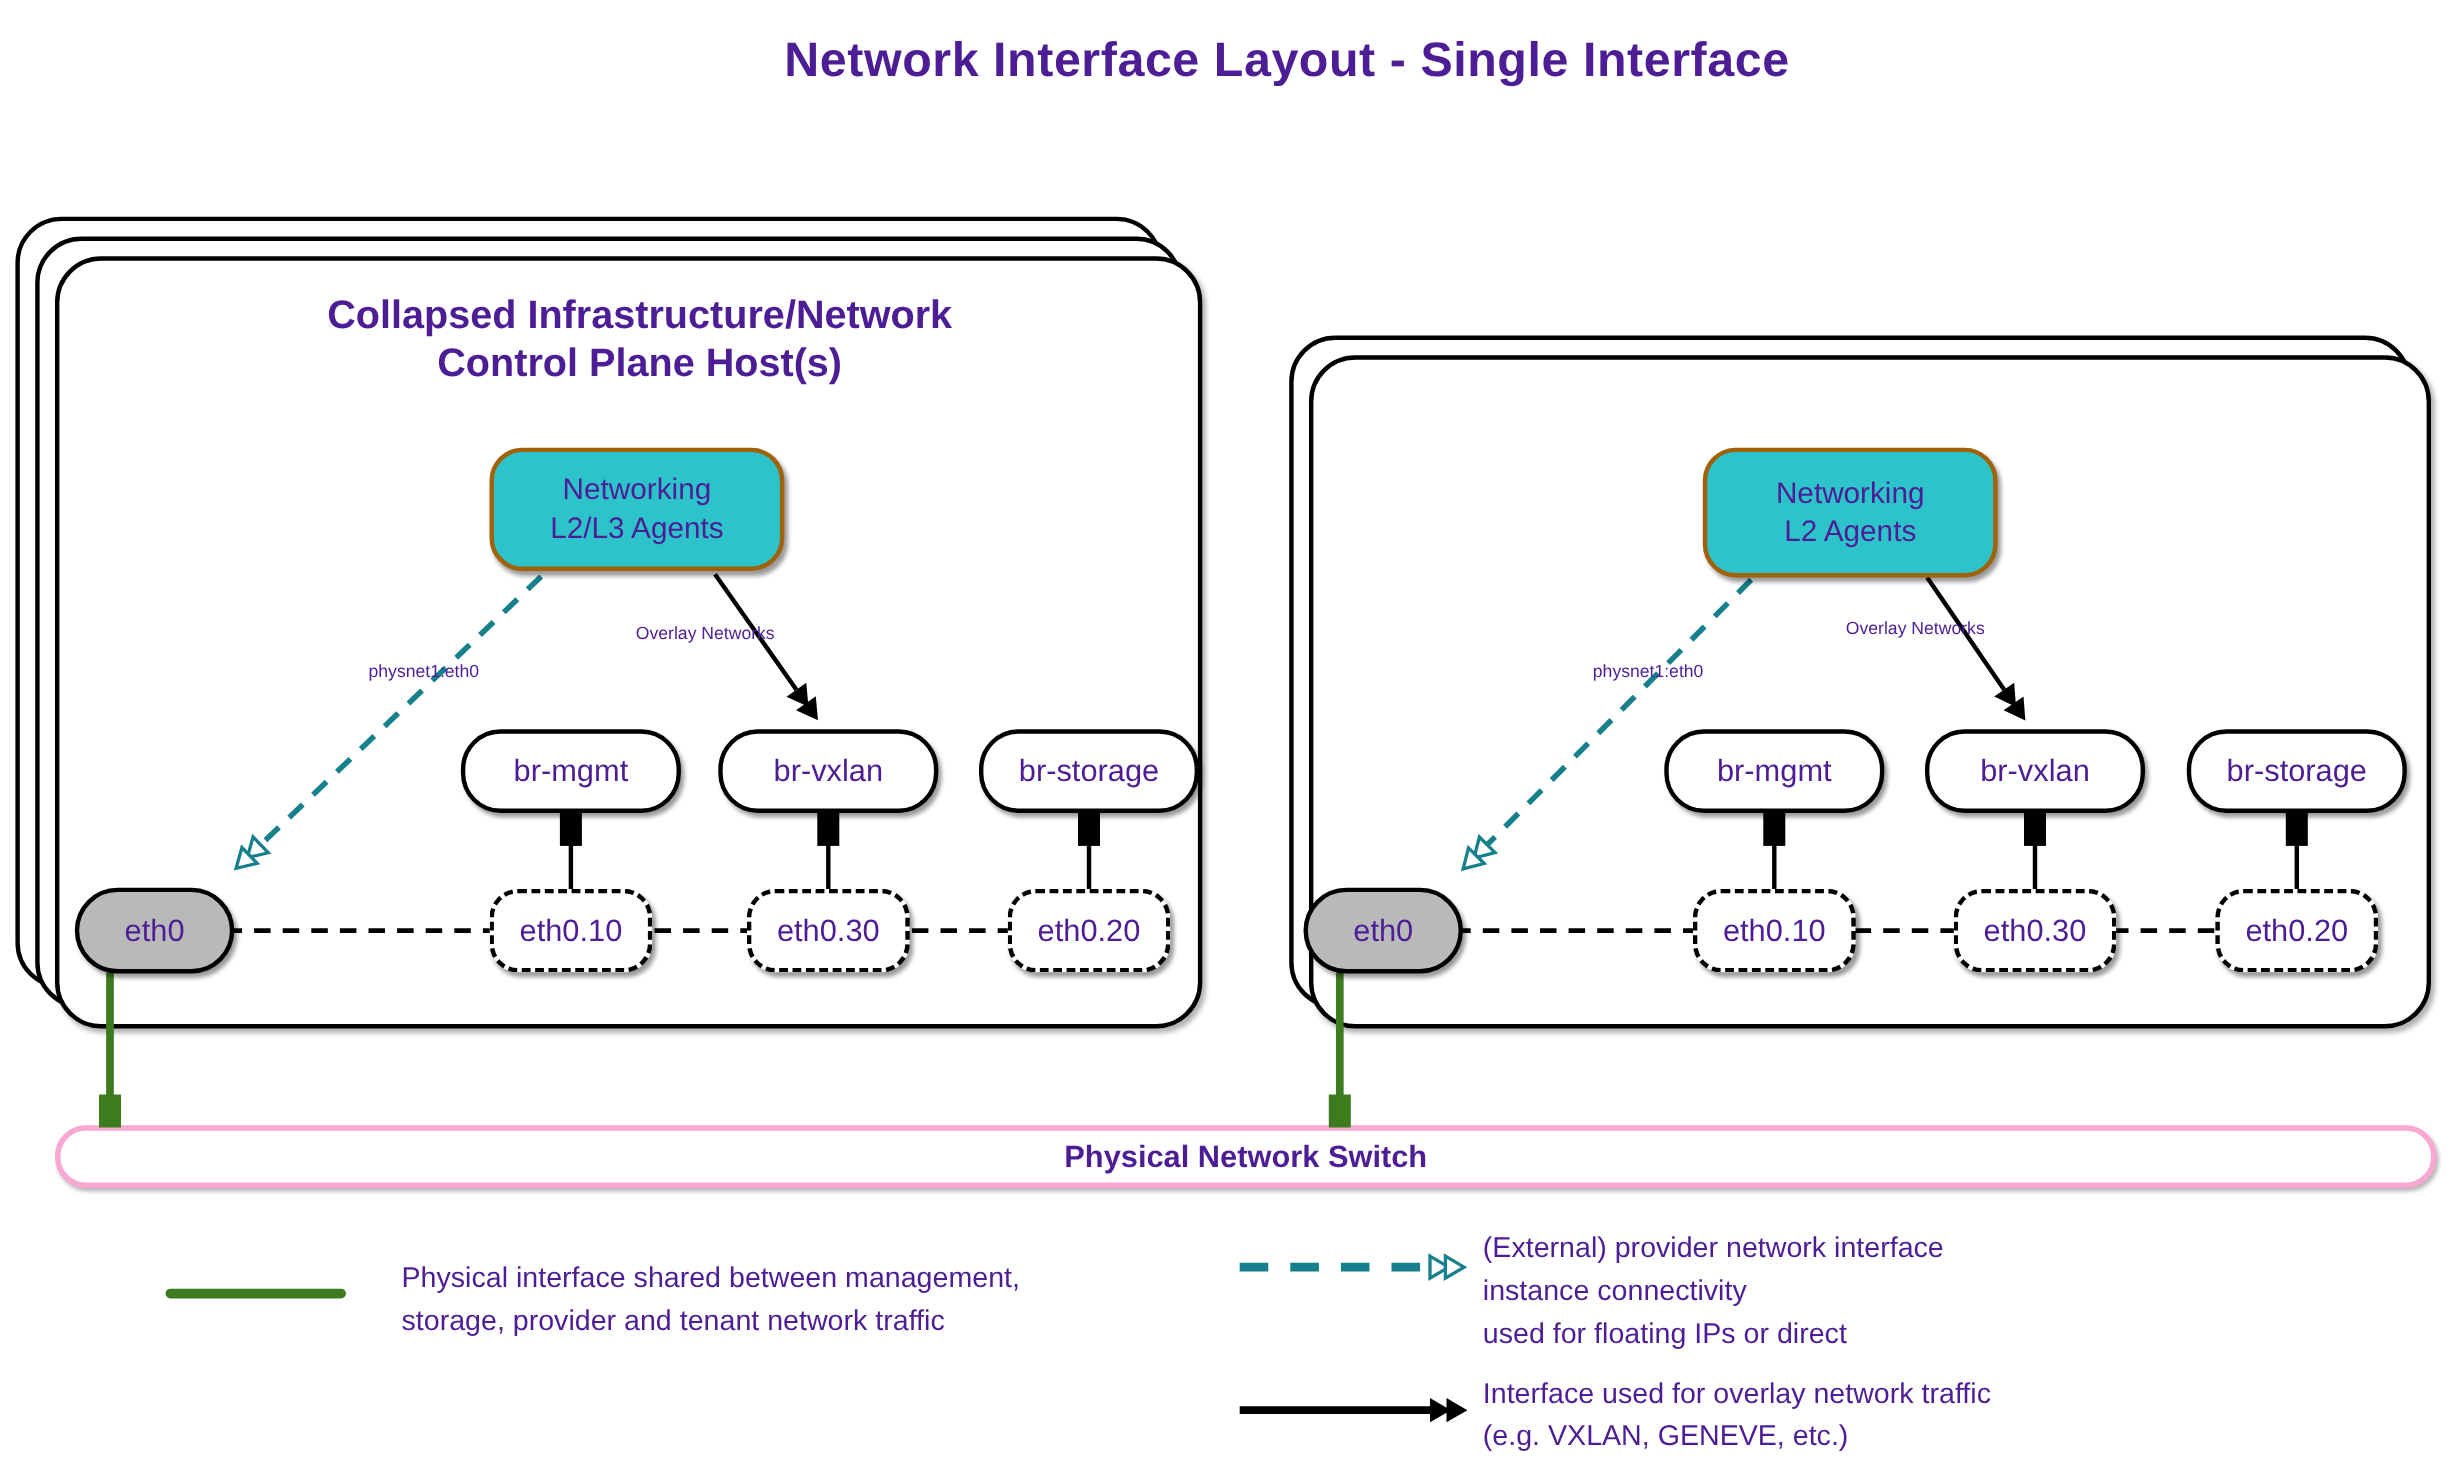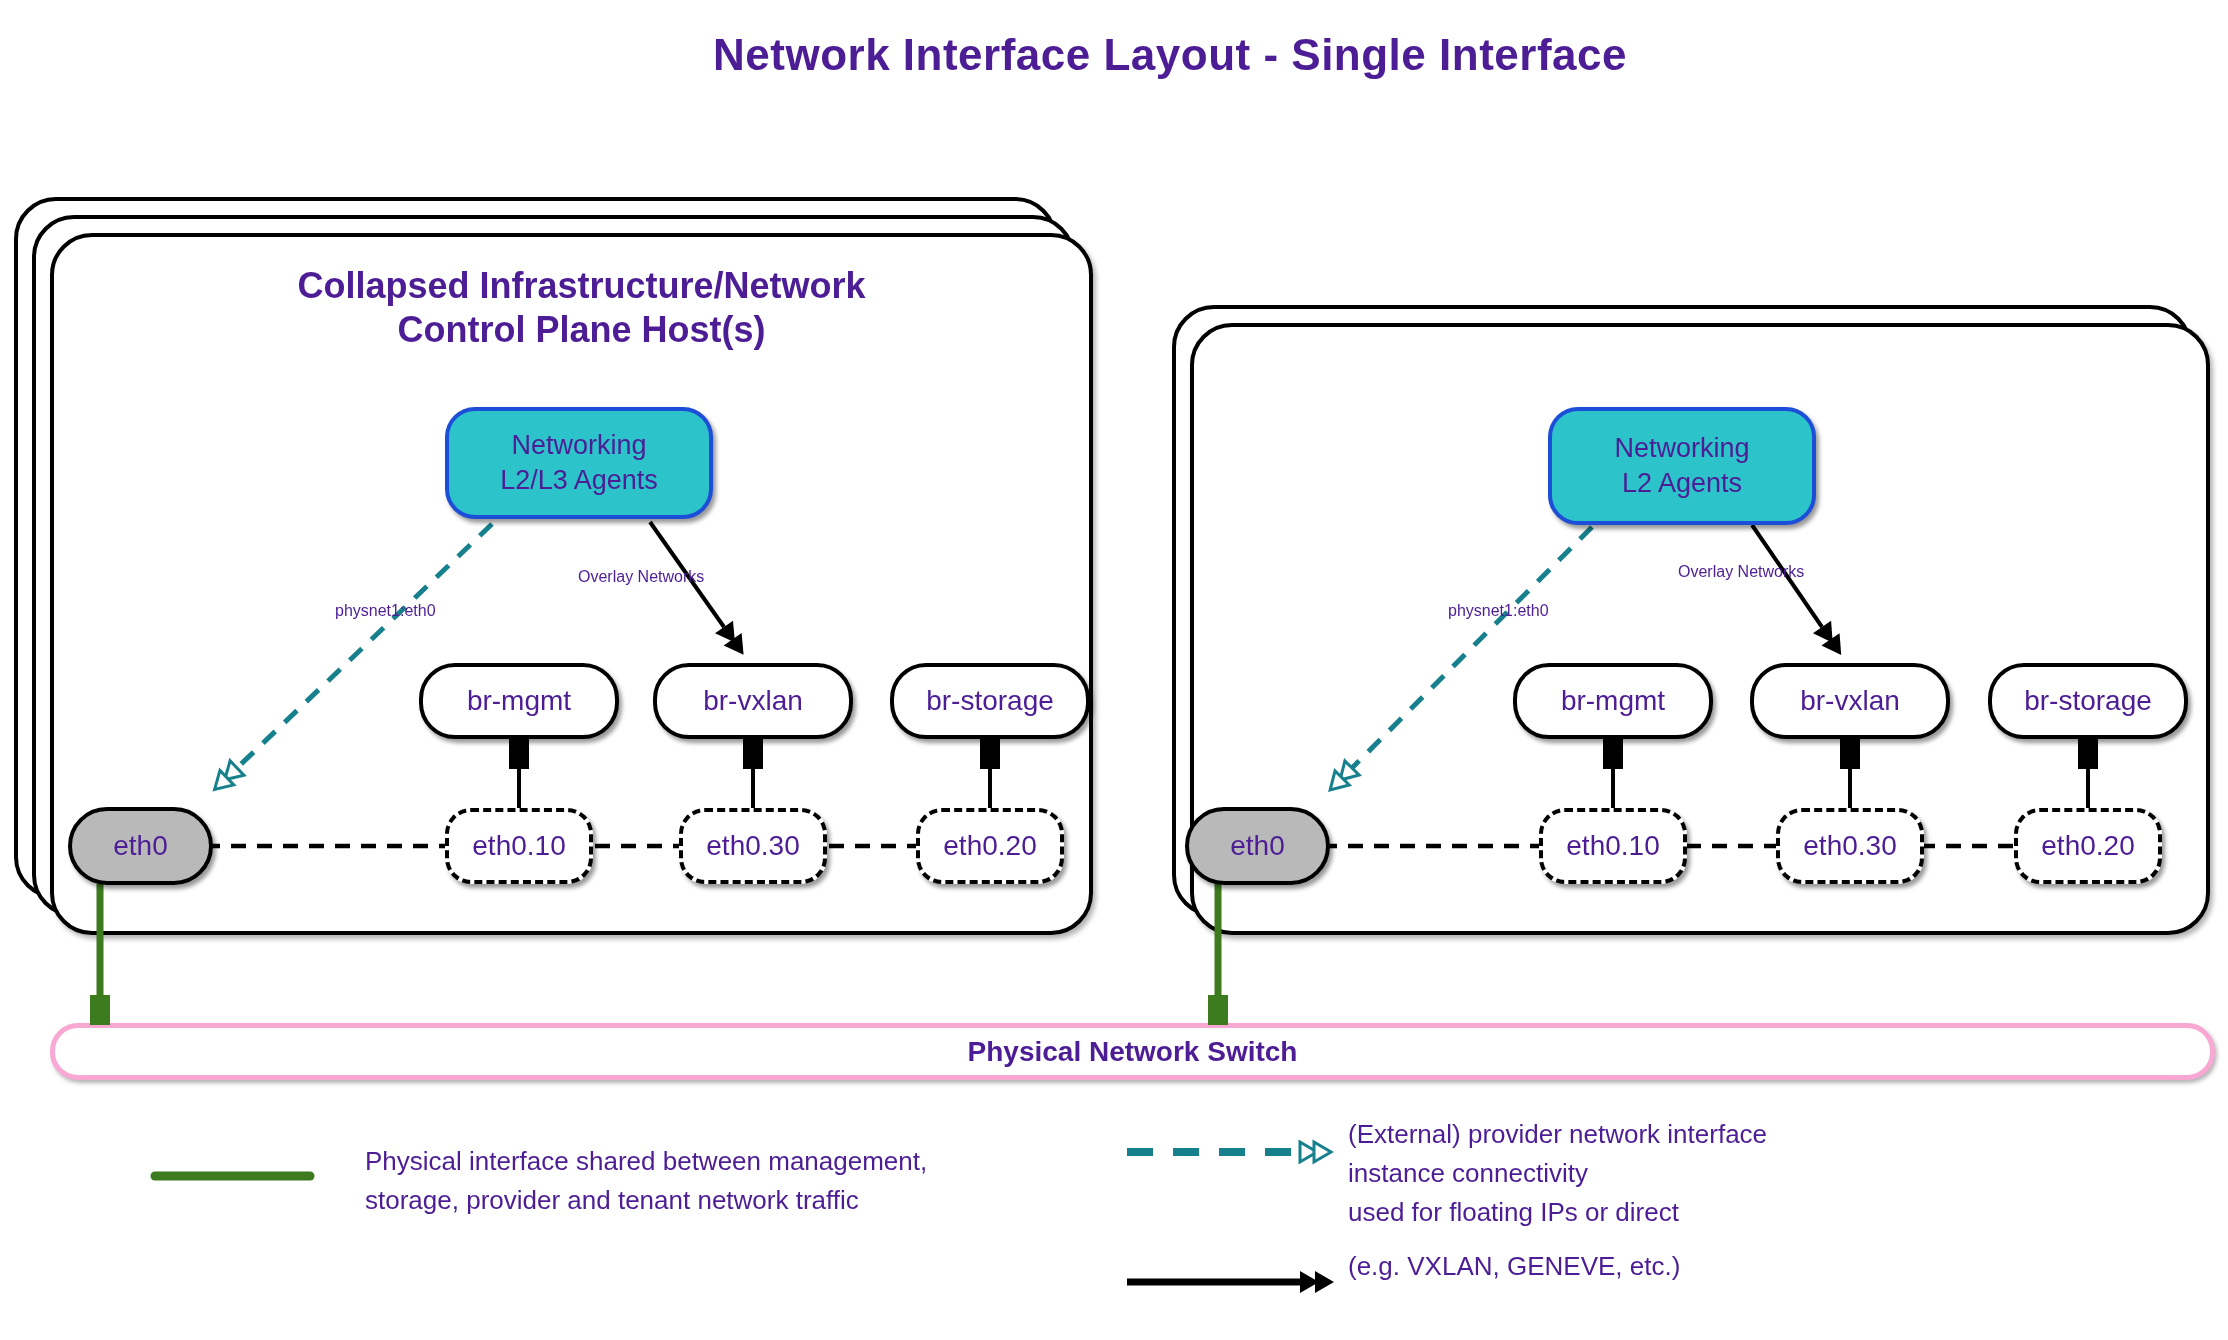--- a/index.html
+++ b/index.html
@@ -14,21 +14,21 @@
   }
   .stack {
     position:absolute; background:#fff; border:4px solid #000; border-radius:42px;
   }
   .stack.front { box-shadow:3px 4px 5px rgba(0,0,0,0.30); }
   .host-title {
     position:absolute; text-align:center; font-weight:bold; font-size:36px; line-height:44px; z-index:7;
   }
   .agent {
     position:absolute; z-index:6;
-    background:var(--c-agent-fill,#2cc3ca); border:4px solid #1d4ed8; border-radius:30px;
+    background:var(--c-agent-fill,#2cc3ca); border:4px solid #a16207; border-radius:30px;
     box-shadow:3px 4px 4px rgba(0,0,0,0.40);
     display:flex; flex-direction:column; align-items:center; justify-content:center;
     font-size:27px; line-height:35px;
   }
   .pill {
     position:absolute; z-index:6; background:#fff; border:4px solid #000;
     display:flex; align-items:center; justify-content:center;
     font-size:28px; box-shadow:3px 4px 4px rgba(0,0,0,0.40);
   }
   .bridge { width:200px; height:76px; border-radius:36px; }
@@ -159,16 +159,17 @@
   <div class="legend-text" style="left:365px; top:1142px;">
     <div>Physical interface shared between management,</div>
     <div>storage, provider and tenant network traffic</div>
   </div>
   <div class="legend-text" style="left:1348px; top:1115px;">
     <div>(External) provider network interface</div>
     <div>instance connectivity</div>
     <div>used for floating IPs or direct</div>
   </div>
   <div class="legend-text" style="left:1348px; top:1247px;">
+    <div>Interface used for overlay network traffic</div>
     <div>(e.g. VXLAN, GENEVE, etc.)</div>
   </div>
 
 </div>
 
 </body></html>

